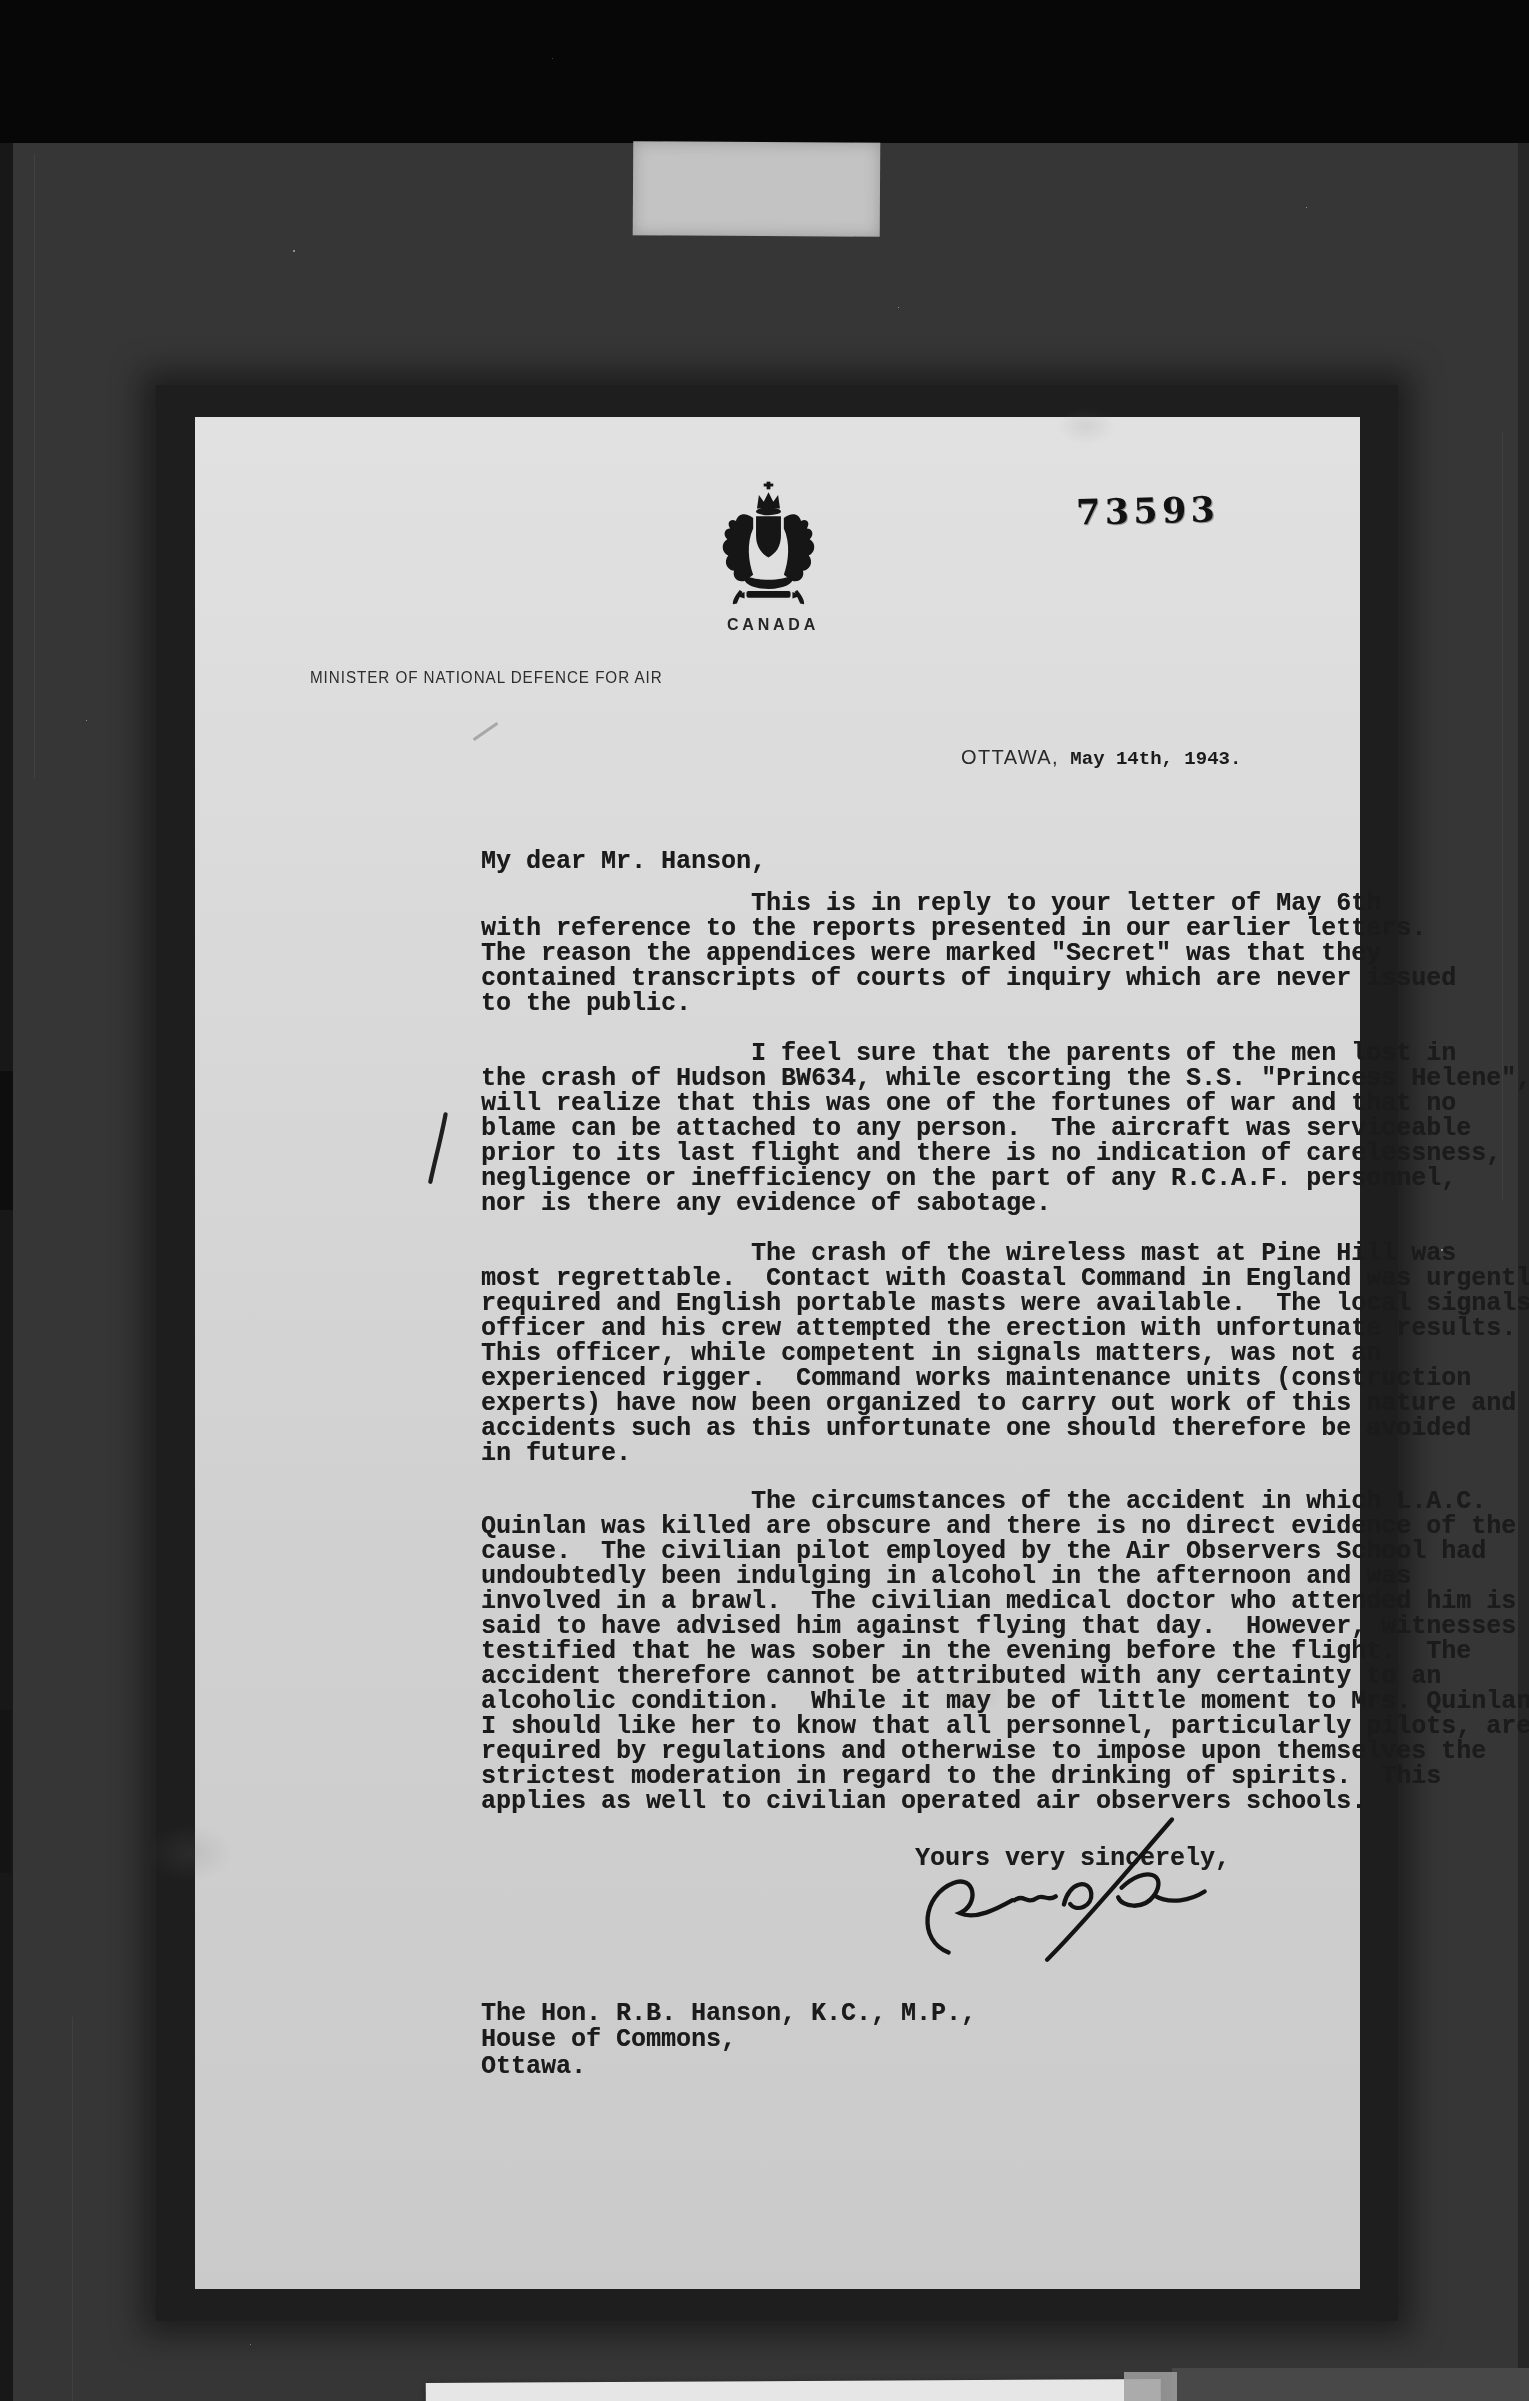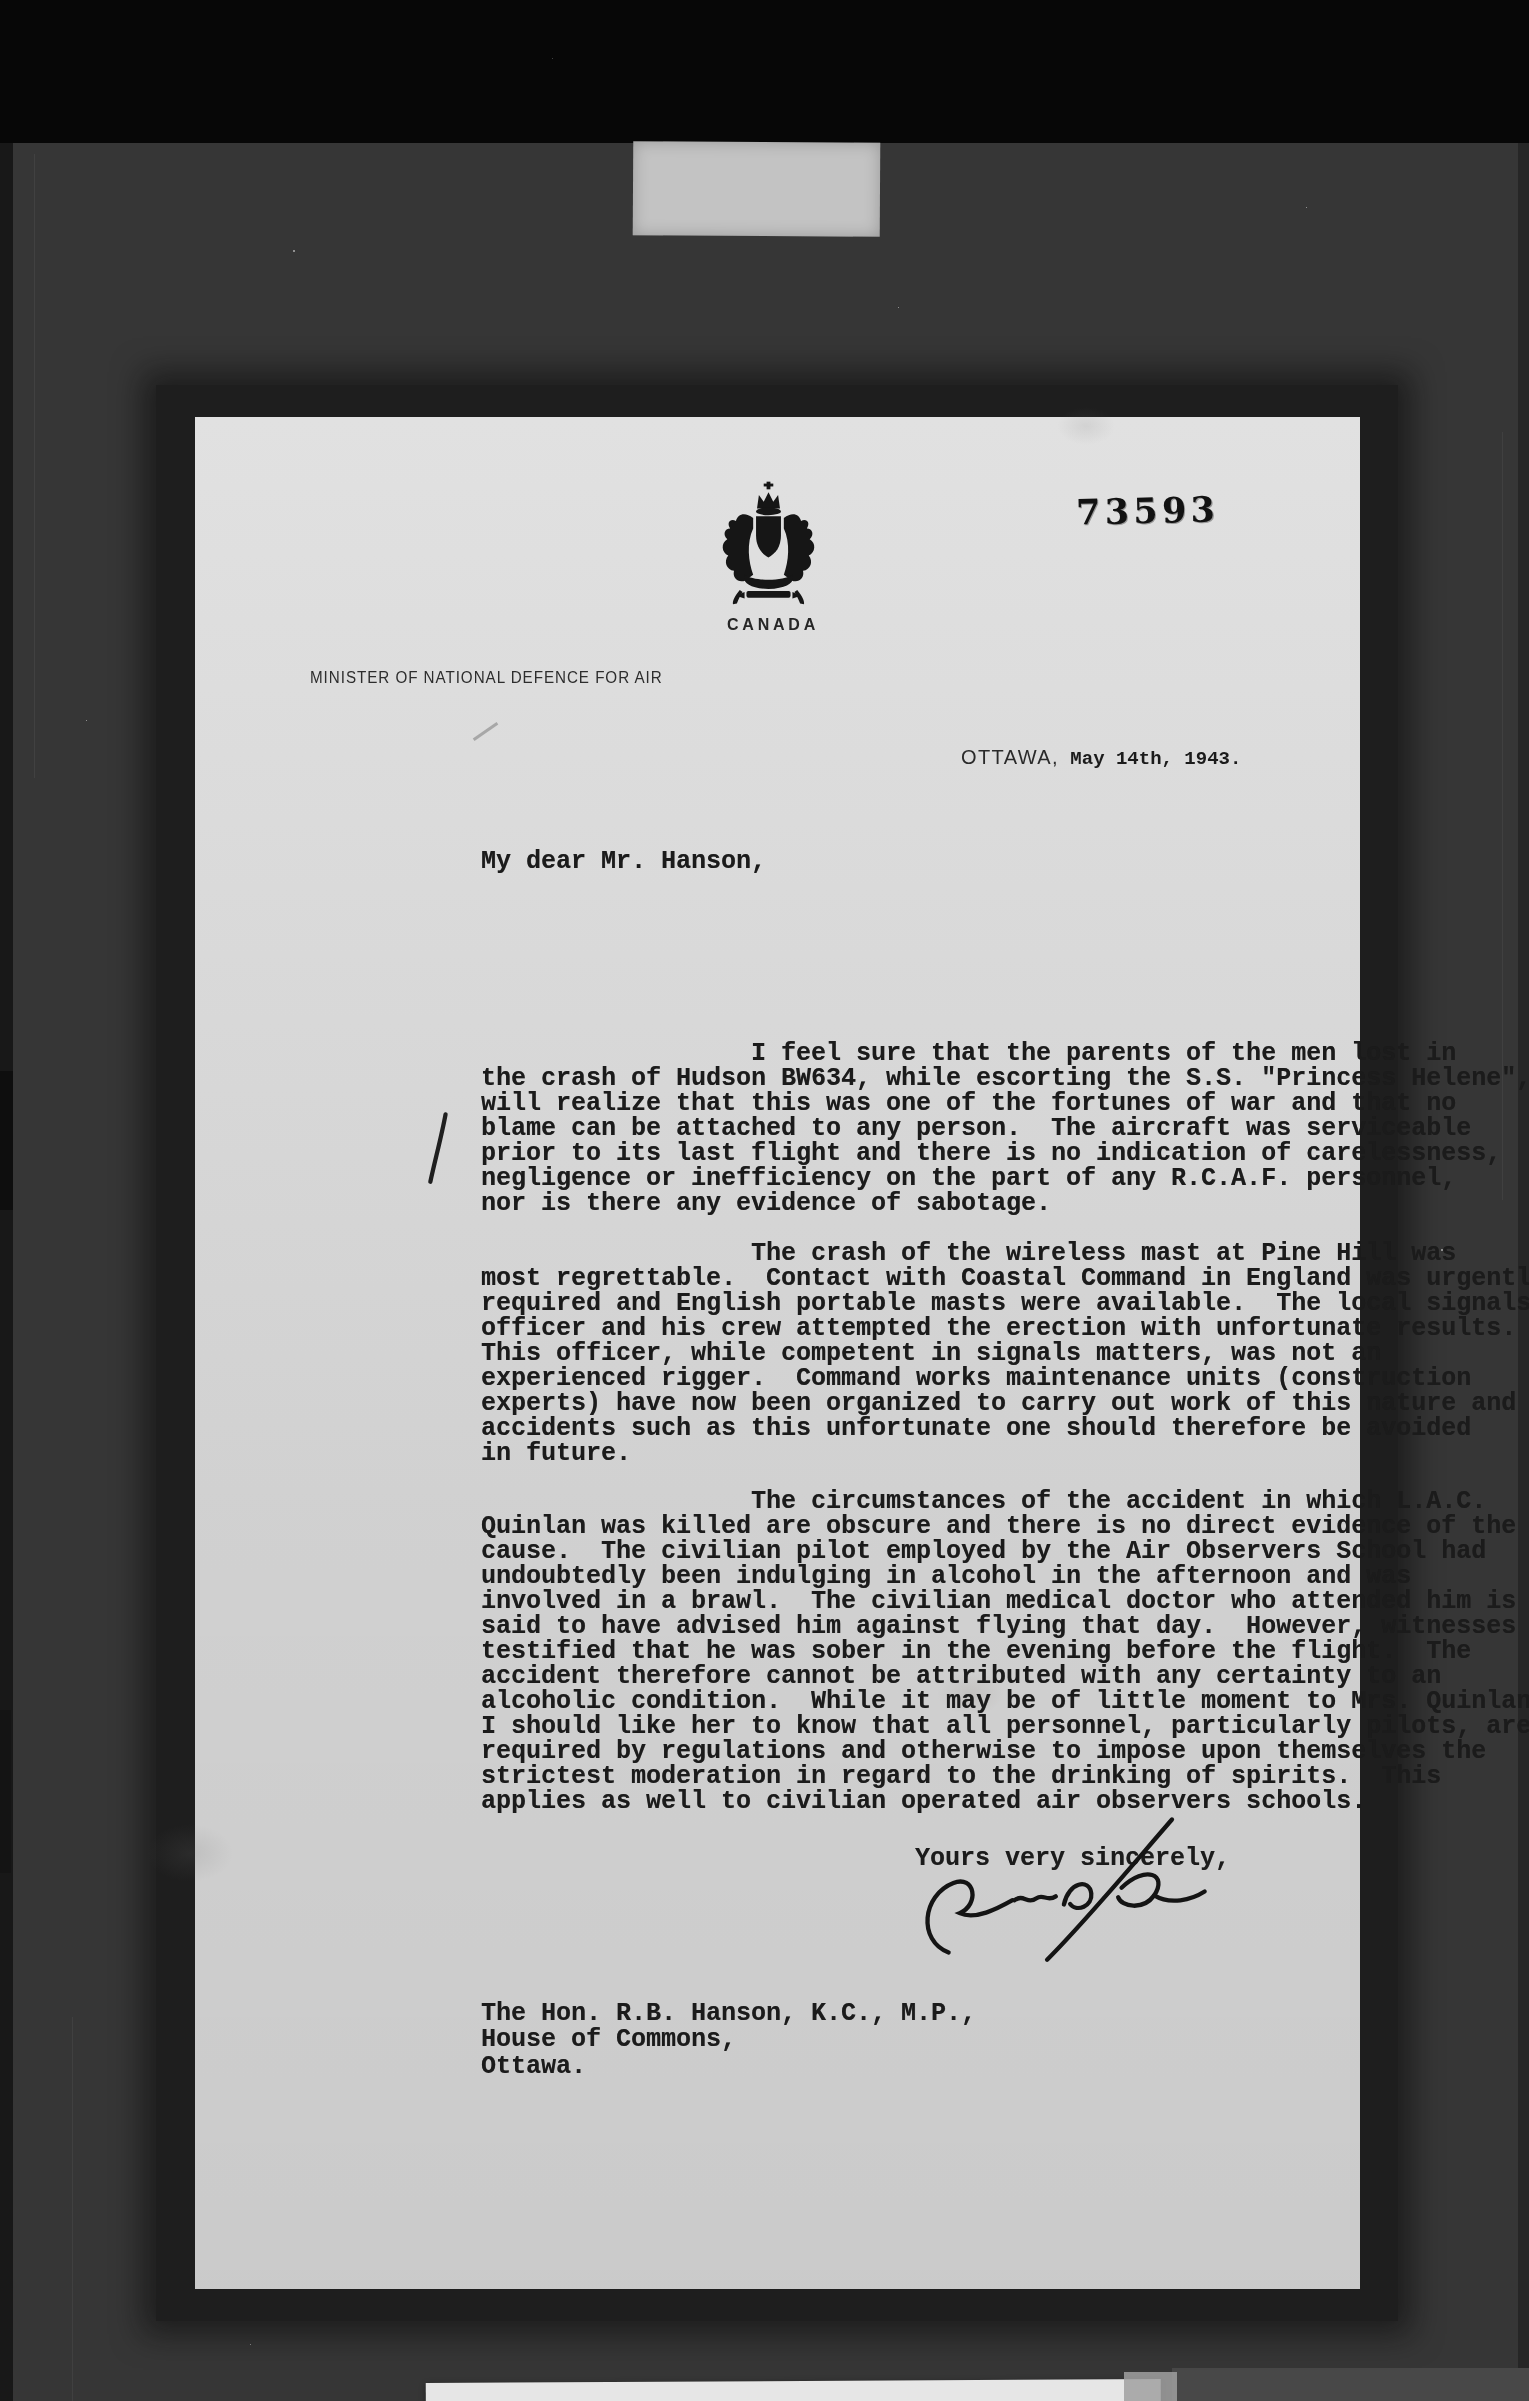--- a/index.html
+++ b/index.html
@@ -121,20 +121,25 @@
     <div class="abs minister">MINISTER OF NATIONAL DEFENCE FOR AIR</div>
 
     <div class="abs dateline">
       <span class="place">OTTAWA,</span><span class="date"> May 14th, 1943.</span>
     </div>
 
     <div class="abs faint-mark"></div>
 
     <div class="abs typed salutation">My dear Mr. Hanson,</div>
 
+    <div class="abs typed p1">                  This is in reply to your letter of May 6th
+with reference to the reports presented in our earlier letters.
+The reason the appendices were marked "Secret" was that they
+contained transcripts of courts of inquiry which are never issued
+to the public.</div>
     <div class="abs typed p2">                  I feel sure that the parents of the men lost in
 the crash of Hudson BW634, while escorting the S.S. "Princess Helene",
 will realize that this was one of the fortunes of war and that no
 blame can be attached to any person.  The aircraft was serviceable
 prior to its last flight and there is no indication of carelessness,
 negligence or inefficiency on the part of any R.C.A.F. personnel,
 nor is there any evidence of sabotage.</div>
     <div class="abs typed p3">                  The crash of the wireless mast at Pine Hill was
 most regrettable.  Contact with Coastal Command in England was urgently
 required and English portable masts were available.  The local signals

